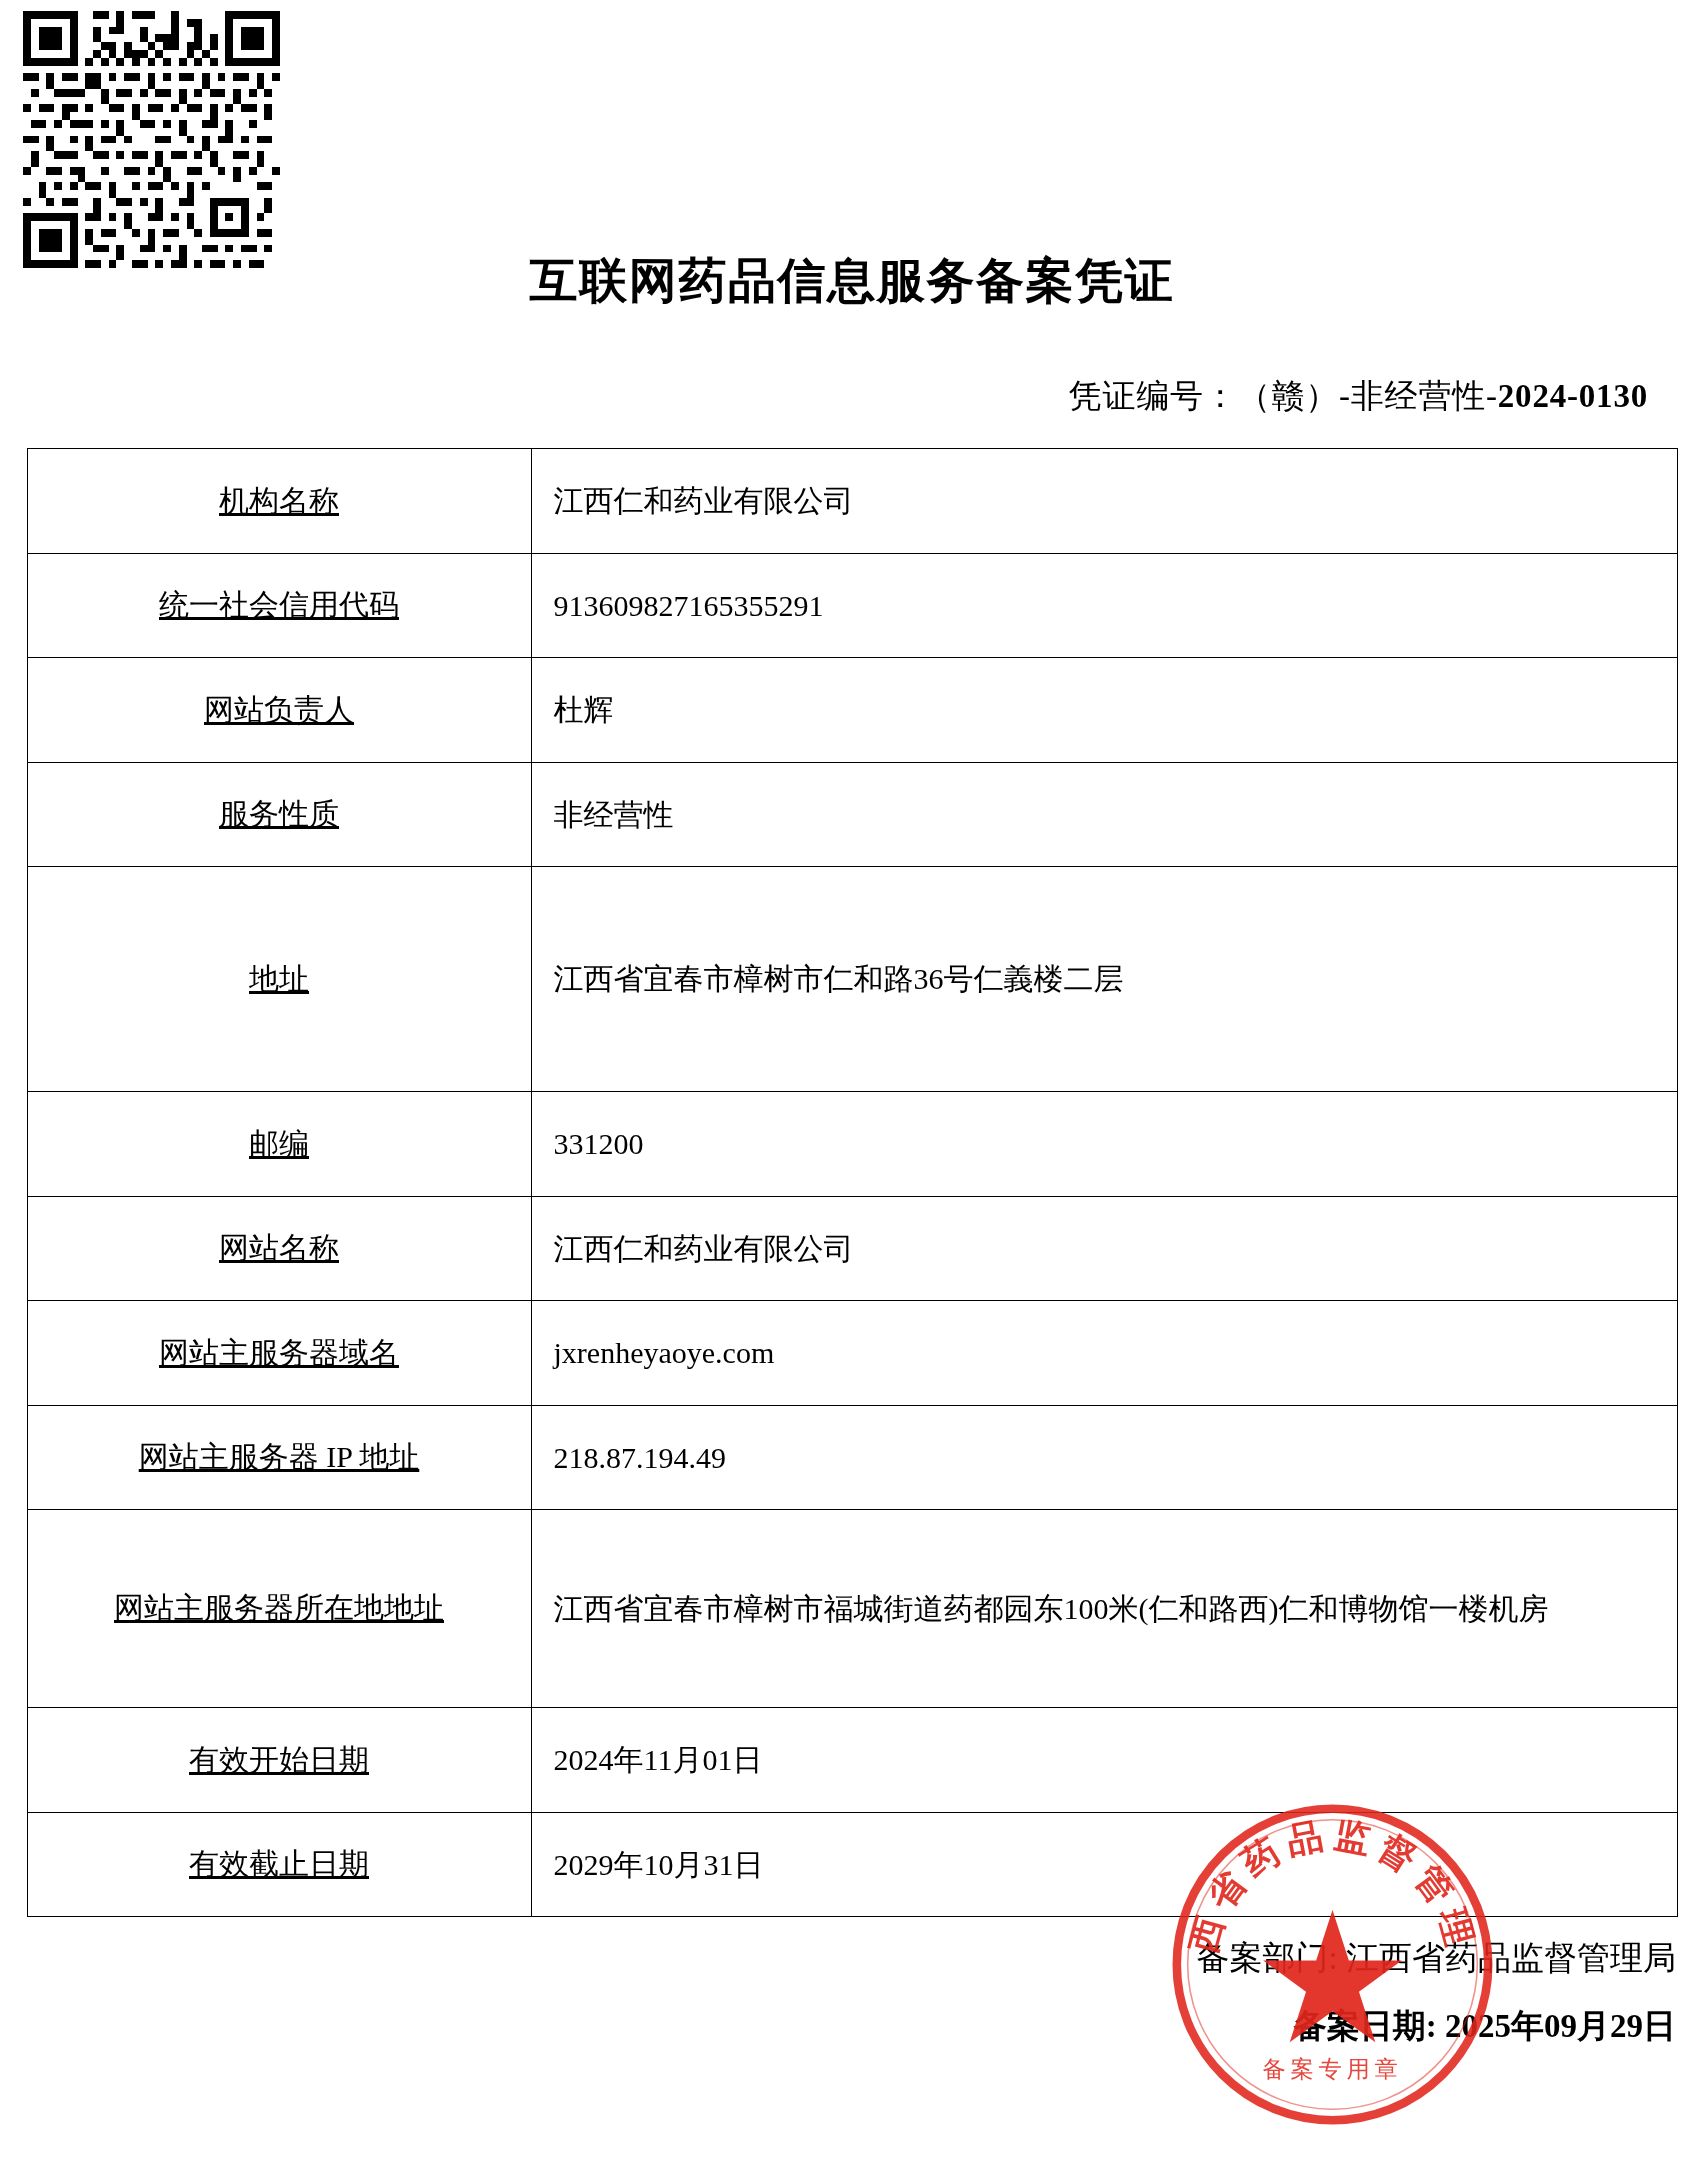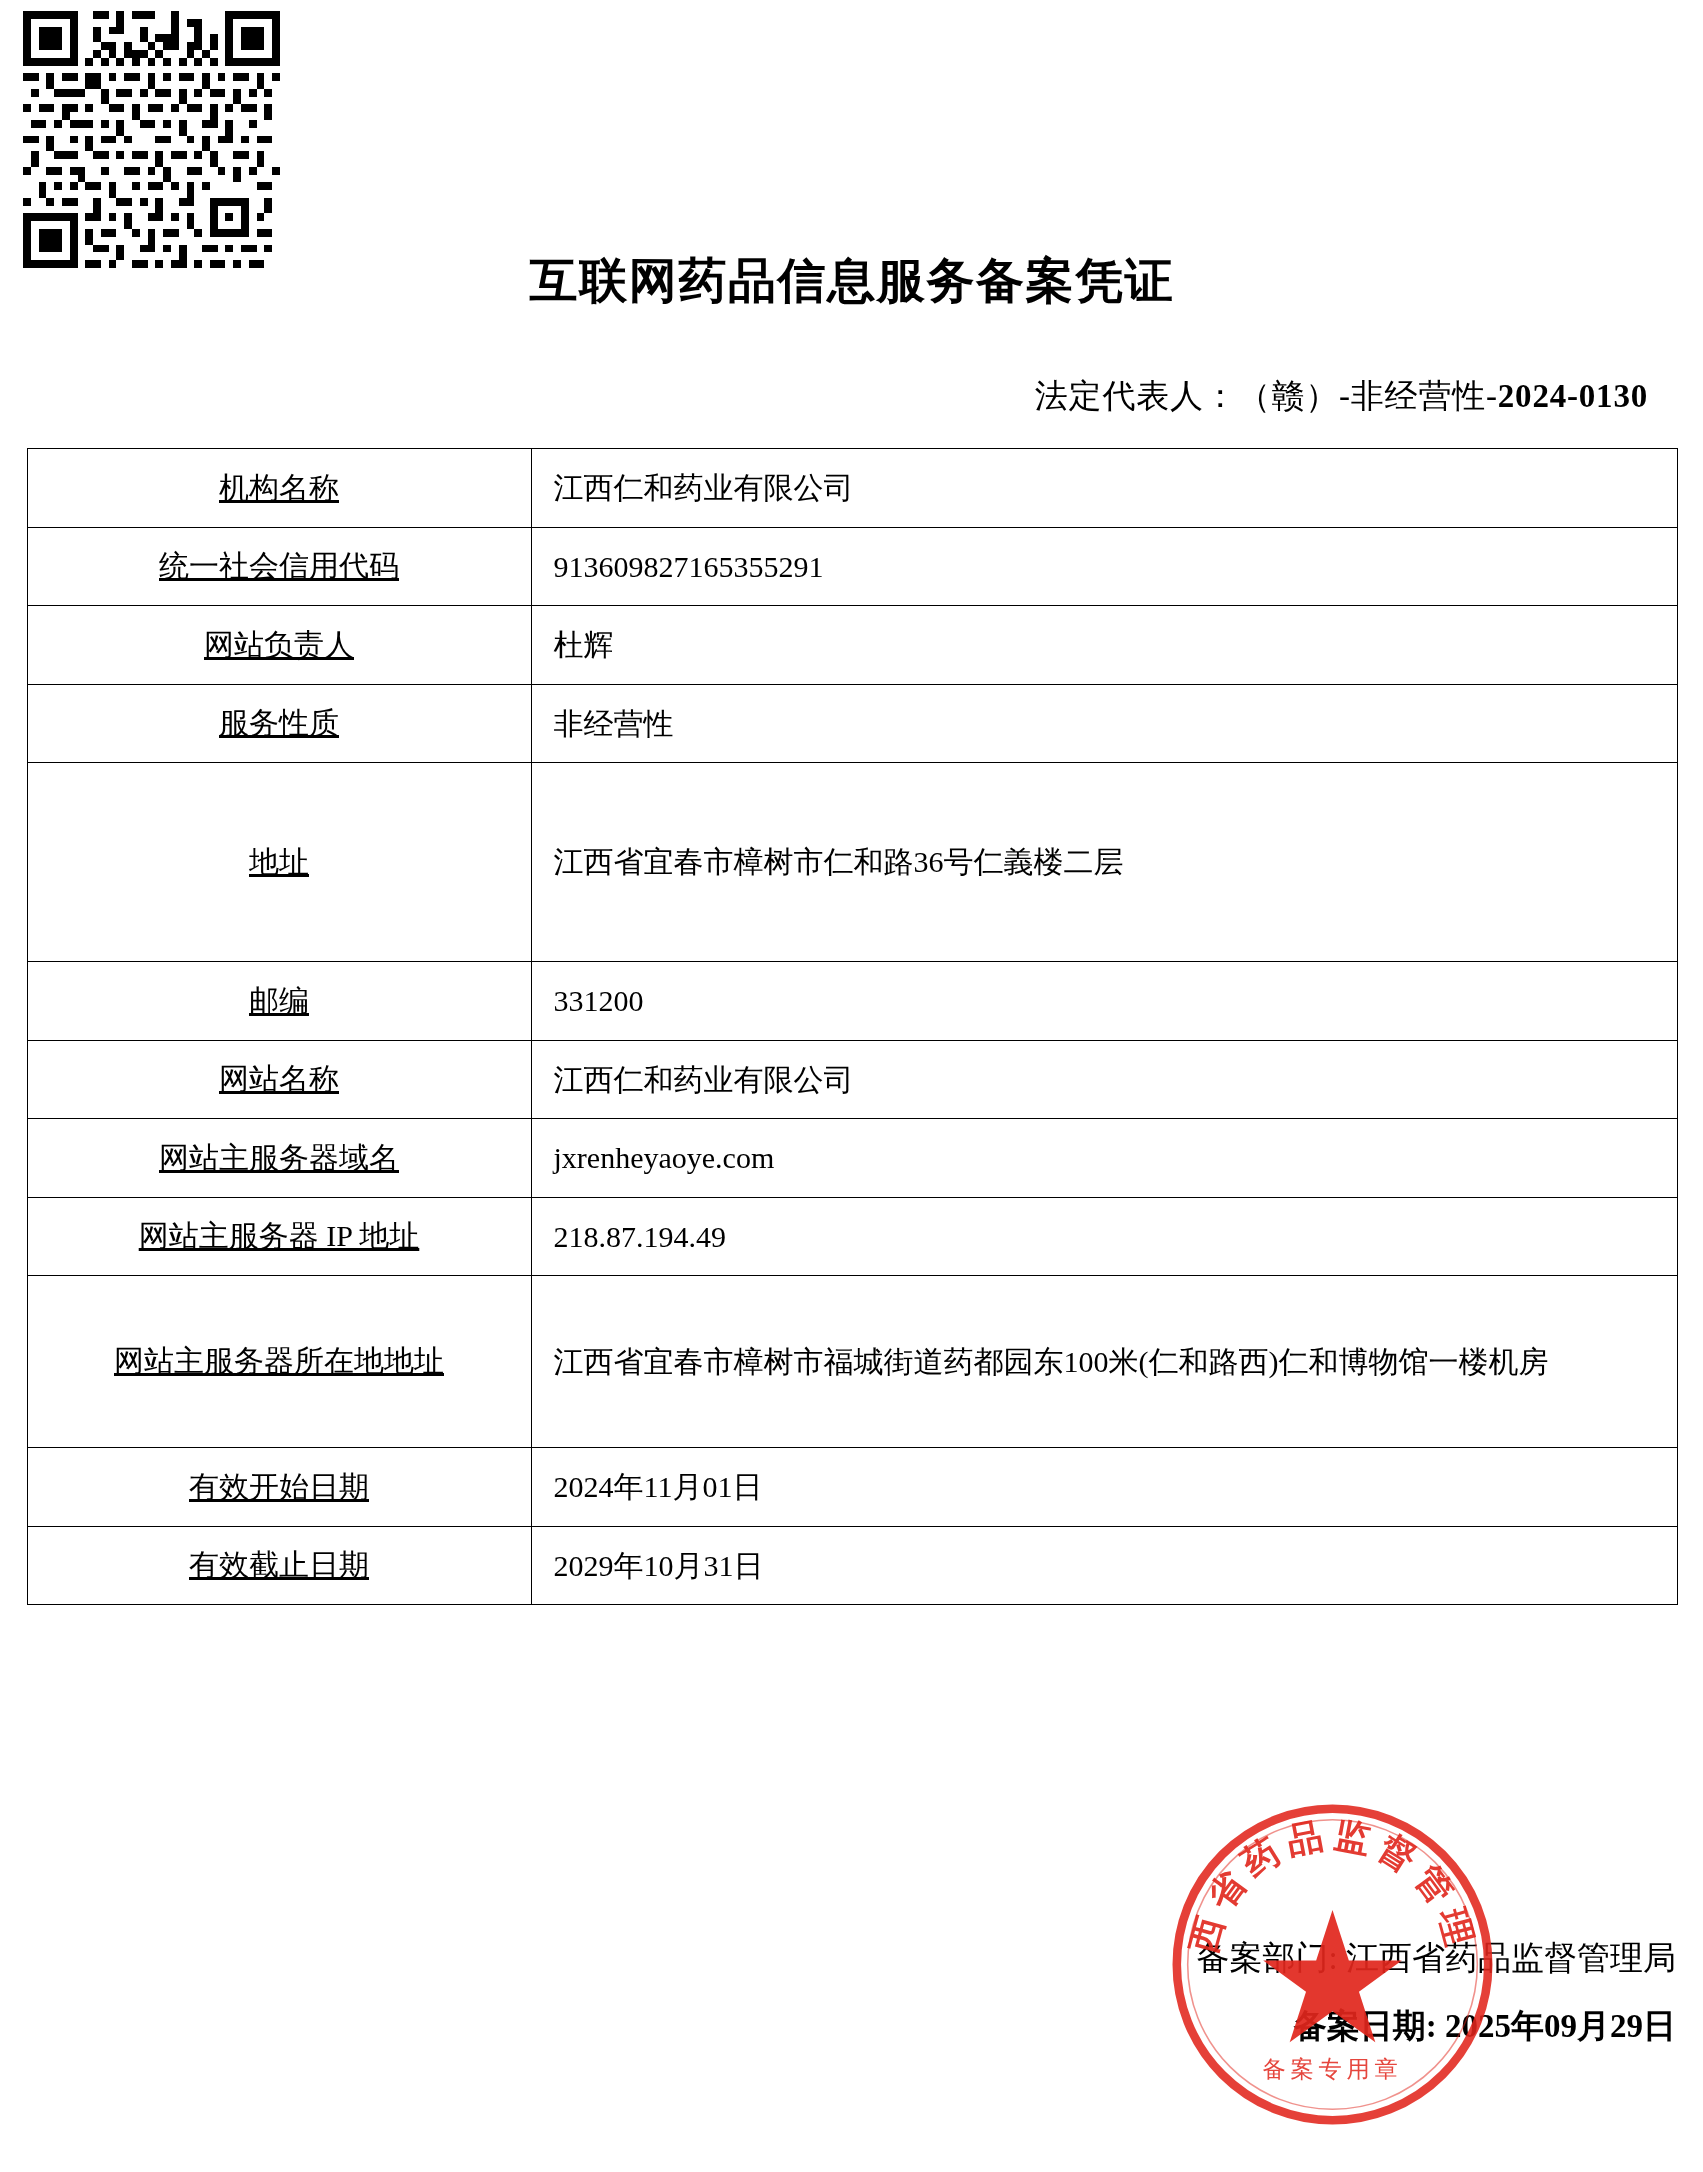--- a/index.html
+++ b/index.html
@@ -66,21 +66,21 @@
     vertical-align: middle;
   }
   #info-table td.label {
     width: 503px;
     text-align: center;
     padding: 12.5px 0;
     line-height: 1.35;
     text-decoration: underline;
   }
   #info-table td.value {
-    padding: 17px 22px;
+    padding: 30px 22px;
     line-height: 1.45;
     text-align: left;
   }
   .val-bold { font-weight: normal; }
   .row-tall-addr td { height: 164px; margin-top: 33px; }
   .row-tall-srv td { height: 137px; }
   .row-tall-srv td.value { vertical-align: top; padding-top: 14px; }
   .row-tall-addr td.value { vertical-align: top; padding-top: 15.6px; }
 
   
@@ -315,21 +315,21 @@
       <rect x="24" y="32" width="2" height="1"></rect>
         <rect x="27" y="32" width="1" height="1"></rect>
       <rect x="29" y="32" width="2" height="1"></rect>
     </g>
   </svg>
 </div>
 
 <div id="doc-title">互联网药品信息服务备案凭证</div>
 
 <div id="cert-no">
-  <span>法定代表人：（赣）-非经营性-</span><span class="bold">2024-0130</span>
+  <span>凭证编号：（赣）-非经营性-</span><span class="bold">2024-0130</span>
 </div>
 
 <table id="info-table">
   <tbody>
     <tr>
       <td class="label">机构名称</td>
       <td class="value">江西仁和药业有限公司</td>
     </tr>
     <tr>
       <td class="label">统一社会信用代码</td>

